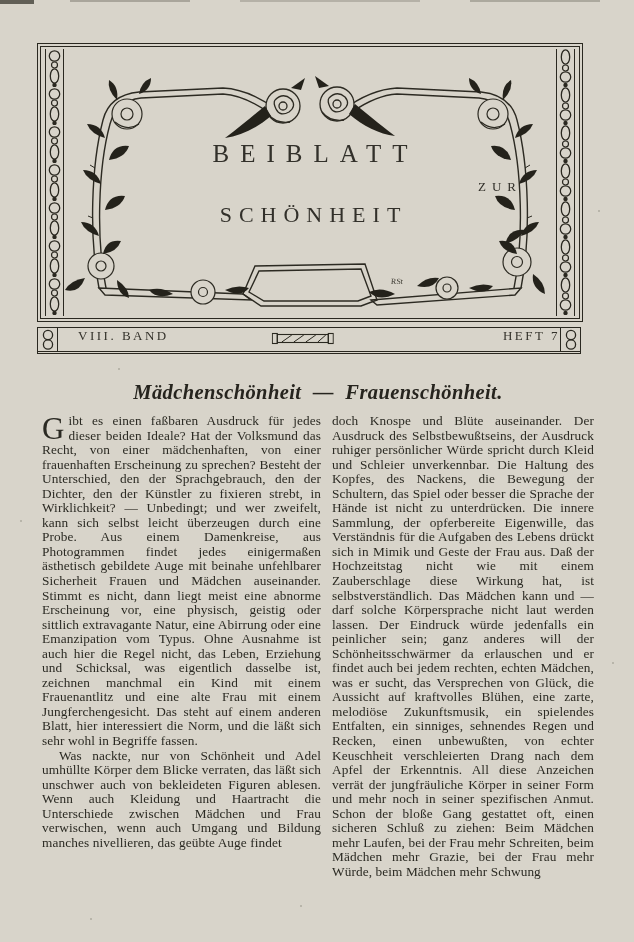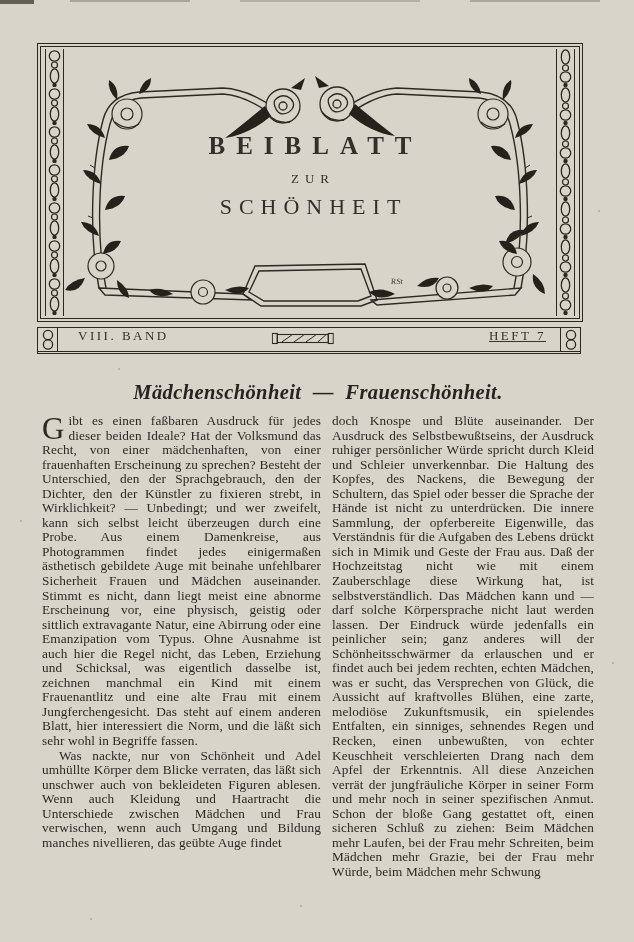--- a/index.html
+++ b/index.html
@@ -22,40 +22,40 @@
   }
   .chain-strip{position:absolute;top:5px;bottom:5px;width:17px;border-left:1px solid #2a2820;border-right:1px solid #2a2820;}
   .chain-strip.left{left:7px;}
   .chain-strip.right{right:7px;}
   .chain-strip svg{display:block;width:100%;height:100%;}
   .rose-frame{position:absolute;left:27px;top:4px;width:490px;height:268px;}
   .masthead-titles{
     position:absolute;left:60px;right:60px;top:88px;text-align:center;
     letter-spacing:0;color:#32302a;
   }
-  .mast-t1{font-size:25px;letter-spacing:11px;text-indent:11px;font-weight:700;}
-  .mast-t2{font-size:13px;letter-spacing:6px;text-indent:6px;margin-top:11px;}
+  .mast-t1{font-size:25px;letter-spacing:11px;text-indent:11px;font-weight:400;margin-top:8px;}
+  .mast-t2{font-size:13px;letter-spacing:6px;text-indent:6px;margin-top:11px;text-align:right;}
   .mast-t3{font-size:22px;letter-spacing:7px;text-indent:7px;margin-top:7px;}
   .monogram{
     position:absolute;left:353px;top:233px;font-size:8px;letter-spacing:0;
     color:#3a382f;transform:skewX(-4deg);
   }
 
   
   .band{
     position:absolute;left:37px;top:327px;width:544px;height:27px;
     border:1px solid #2a2820;border-bottom:3px double #2a2820;
     display:flex;align-items:flex-start;box-sizing:border-box;
   }
   .band-orn{width:19px;align-self:stretch;display:flex;align-items:center;justify-content:center;}
   .band-orn.left{border-right:1px solid #2a2820;}
   .band-orn.right{border-left:1px solid #2a2820;margin-left:auto;}
   .band-text{font-size:13px;letter-spacing:2.5px;color:#34322b;white-space:nowrap;}
   .band-text.vol{margin-left:20px;}
-  .band-text.issue{margin-right:14px;text-decoration:underline;}
+  .band-text.issue{}
   .band-center{position:absolute;left:50%;top:50%;transform:translate(-60%,-50%);}
 
   
   .article{position:absolute;left:42px;top:381px;width:552px;}
   .article-title{
     margin:0;text-align:center;font-size:20.5px;font-weight:bold;
     letter-spacing:.4px;color:#26241e;word-spacing:6px;font-style:italic;
   }
   .columns{display:flex;gap:11px;margin-top:10px;}
   .col{font-size:13.3px;line-height:14.55px;text-align:justify;color:#2b2a23;

